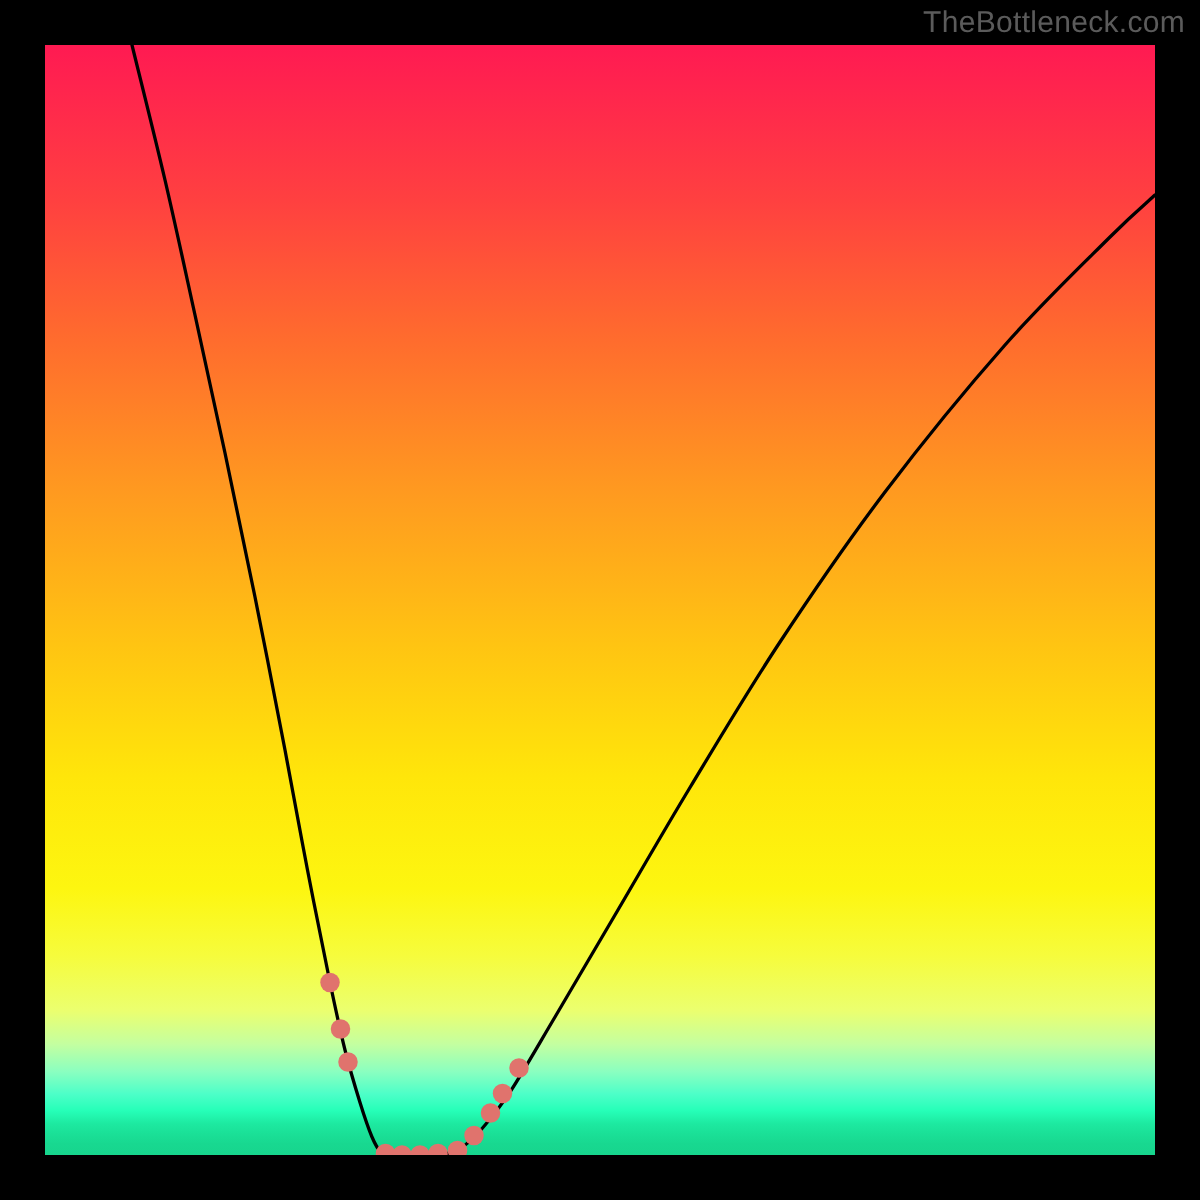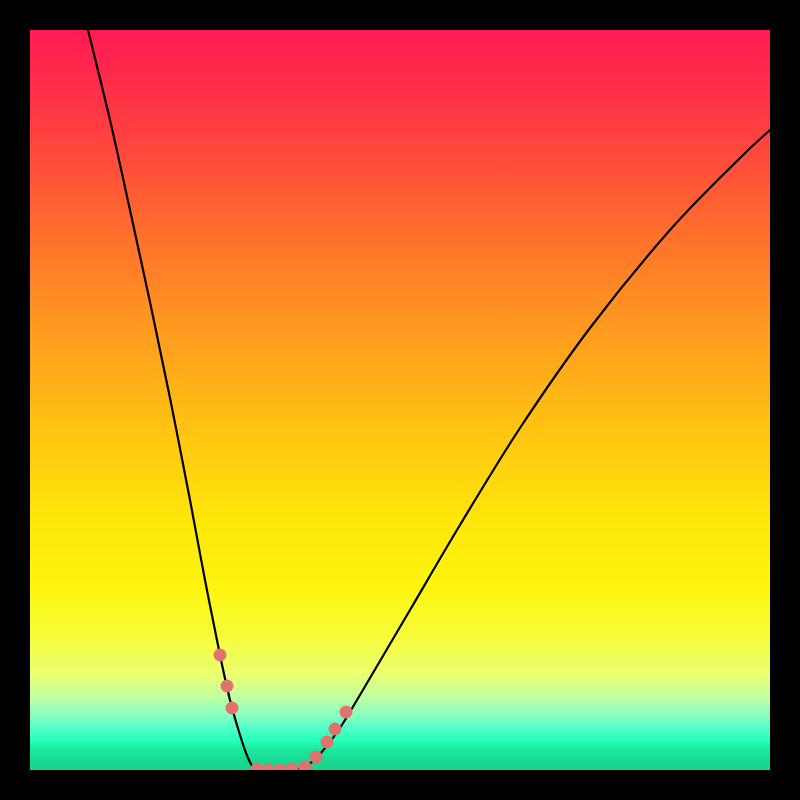--- a/index.html
+++ b/index.html
@@ -92,13 +92,14 @@
           <circle cx="250" cy="740" r="6.5" fill="#e0736d" stroke="#d86a63" stroke-width="0"></circle>
           <circle cx="262" cy="739" r="6.5" fill="#e0736d" stroke="#d86a63" stroke-width="0"></circle>
           <circle cx="275" cy="737" r="6.5" fill="#e0736d" stroke="#d86a63" stroke-width="0"></circle>
           <circle cx="286" cy="727" r="6.5" fill="#e0736d" stroke="#d86a63" stroke-width="0"></circle>
           <circle cx="297" cy="712" r="6.5" fill="#e0736d" stroke="#d86a63" stroke-width="0"></circle>
           <circle cx="305" cy="699" r="6.5" fill="#e0736d" stroke="#d86a63" stroke-width="0"></circle>
           <circle cx="316" cy="682" r="6.5" fill="#e0736d" stroke="#d86a63" stroke-width="0"></circle>
         </g>
     </svg>
   </div>
+  <div class="watermark">TheBottleneck.com</div>
 </div>
 
 </body></html>

